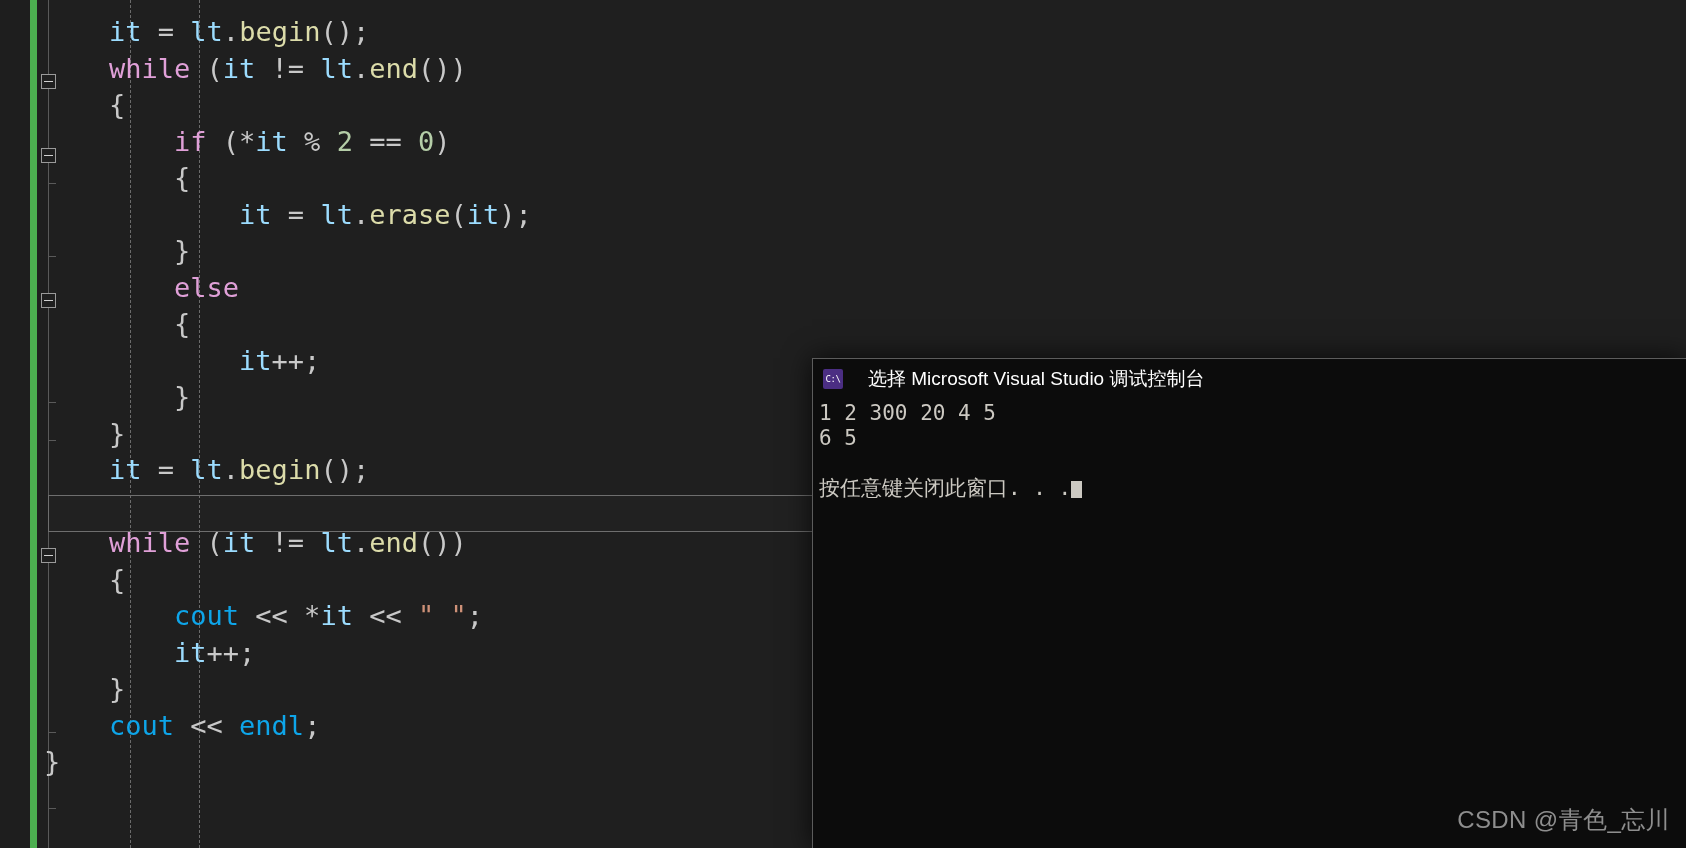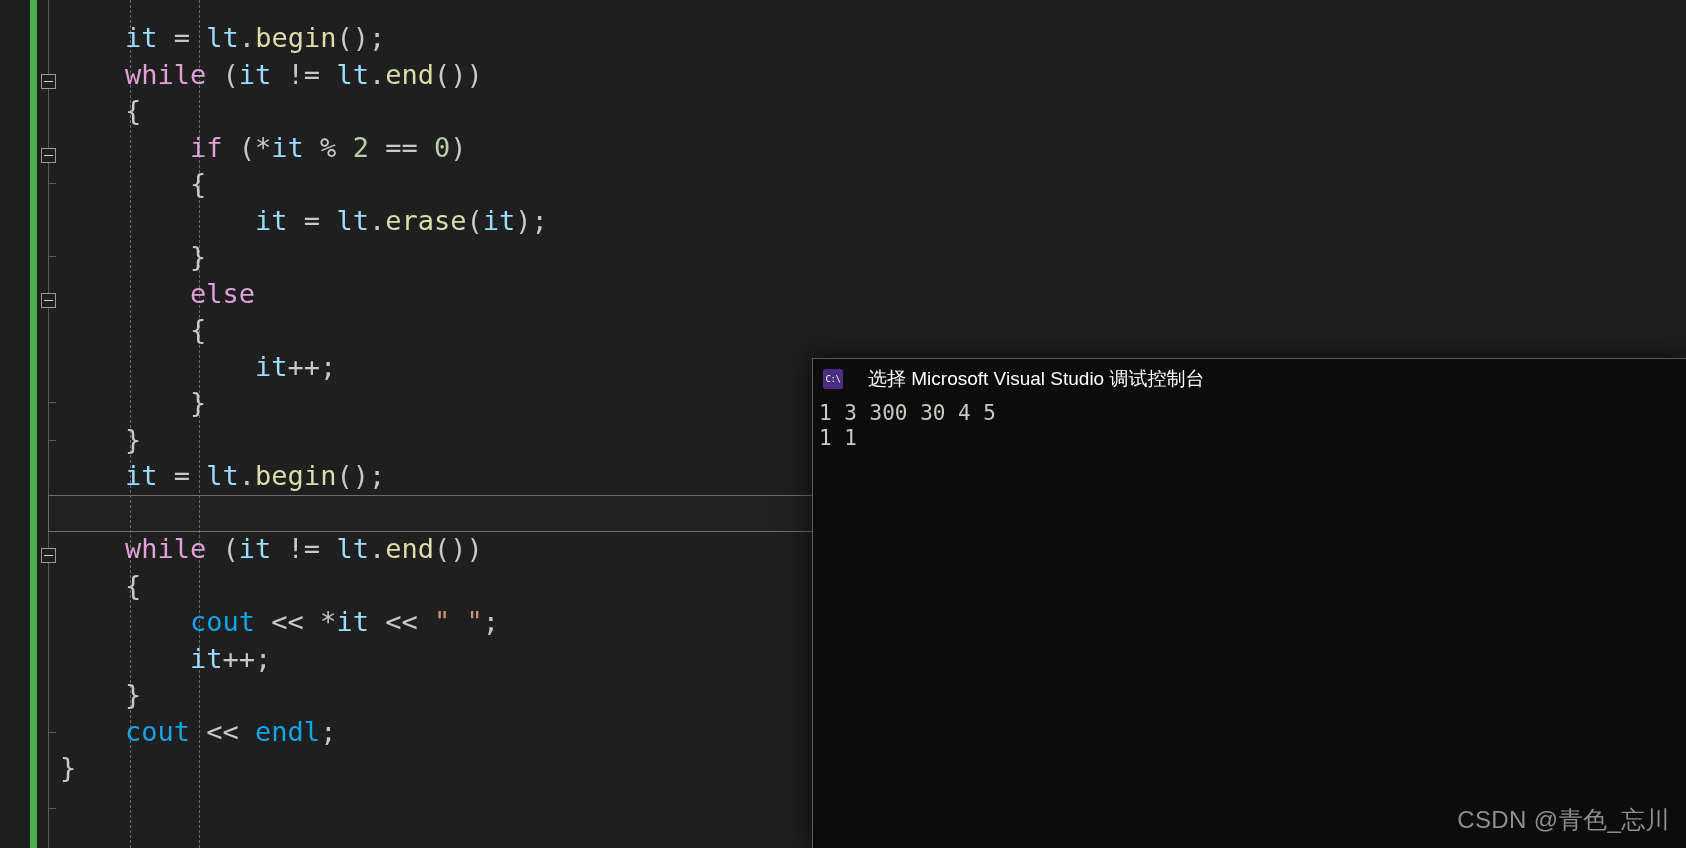--- a/index.html
+++ b/index.html
@@ -80,27 +80,27 @@
   .indent-guide {
     position: absolute;
     top: 0;
     width: 0; height: 848px;
     border-left: 1px dashed #6b6b6b;
   }
 
   
   .code {
     position: absolute;
-    left: 60px; top: 0;
+    left: 44px; top: 0;
     width: 1626px; height: 848px;
     font-family: "DejaVu Sans Mono", monospace;
     font-size: 27px;
     line-height: 36.5px;
     white-space: pre;
-    padding-top: 20px;
+    padding-top: 14px;
   }
   .code .ln { display: block; height: 36.5px; }
 
   
   .t-kw   { color: #e0a0d8; }   
   .t-var  { color: #9cdcfe; }   
   .t-fn   { color: #dcdcaa; }   
   .t-pun  { color: #c8c8c8; }   
   .t-num  { color: #b5cea8; }   
   .t-str  { color: #ce9178; }   
@@ -214,18 +214,18 @@
     <div class="code" id="code-lines"><span class="ln"><span class="t-pun">    </span><span class="t-var">it</span><span class="t-pun"> </span><span class="t-pun">=</span><span class="t-pun"> </span><span class="t-var">lt</span><span class="t-pun">.</span><span class="t-fn">begin</span><span class="t-pun">();</span></span><span class="ln"><span class="t-pun">    </span><span class="t-kw">while</span><span class="t-pun"> (</span><span class="t-var">it</span><span class="t-pun"> != </span><span class="t-var">lt</span><span class="t-pun">.</span><span class="t-fn">end</span><span class="t-pun">())</span></span><span class="ln"><span class="t-pun">    </span><span class="t-pun">{</span></span><span class="ln"><span class="t-pun">        </span><span class="t-kw">if</span><span class="t-pun"> (*</span><span class="t-var">it</span><span class="t-pun"> % </span><span class="t-num">2</span><span class="t-pun"> == </span><span class="t-num">0</span><span class="t-pun">)</span></span><span class="ln"><span class="t-pun">        </span><span class="t-pun">{</span></span><span class="ln"><span class="t-pun">            </span><span class="t-var">it</span><span class="t-pun"> = </span><span class="t-var">lt</span><span class="t-pun">.</span><span class="t-fn">erase</span><span class="t-pun">(</span><span class="t-var">it</span><span class="t-pun">);</span></span><span class="ln"><span class="t-pun">        </span><span class="t-pun">}</span></span><span class="ln"><span class="t-pun">        </span><span class="t-kw">else</span></span><span class="ln"><span class="t-pun">        </span><span class="t-pun">{</span></span><span class="ln"><span class="t-pun">            </span><span class="t-var">it</span><span class="t-pun">++;</span></span><span class="ln"><span class="t-pun">        </span><span class="t-pun">}</span></span><span class="ln"><span class="t-pun">    </span><span class="t-pun">}</span></span><span class="ln"><span class="t-pun">    </span><span class="t-var">it</span><span class="t-pun"> = </span><span class="t-var">lt</span><span class="t-pun">.</span><span class="t-fn">begin</span><span class="t-pun">();</span></span><span class="ln"><span class="t-pun">    </span></span><span class="ln"><span class="t-pun">    </span><span class="t-kw">while</span><span class="t-pun"> (</span><span class="t-var">it</span><span class="t-pun"> != </span><span class="t-var">lt</span><span class="t-pun">.</span><span class="t-fn">end</span><span class="t-pun">())</span></span><span class="ln"><span class="t-pun">    </span><span class="t-pun">{</span></span><span class="ln"><span class="t-pun">        </span><span class="t-id">cout</span><span class="t-pun"> &lt;&lt; </span><span class="t-pun">*</span><span class="t-var">it</span><span class="t-pun"> &lt;&lt; </span><span class="t-str">" "</span><span class="t-pun">;</span></span><span class="ln"><span class="t-pun">        </span><span class="t-var">it</span><span class="t-pun">++;</span></span><span class="ln"><span class="t-pun">    </span><span class="t-pun">}</span></span><span class="ln"><span class="t-pun">    </span><span class="t-id">cout</span><span class="t-pun"> &lt;&lt; </span><span class="t-id">endl</span><span class="t-pun">;</span></span><span class="ln"><span class="t-pun"></span><span class="t-pun">}</span></span></div>
 
     <div class="current-line" id="current-line" style="top: 495px;"></div>
   </div>
 
   <div id="console">
     <div class="console-titlebar">
       <span class="console-appicon">C:\</span>
       <span class="console-title-text">选择 Microsoft Visual Studio 调试控制台</span>
     </div>
-    <div class="console-body" id="console-body"><span class="cl">1 3 300 30 4 5</span><span class="cl">1 1</span><span class="cl"></span></div>
+    <div class="console-body" id="console-body"><span class="cl">1 2 300 20 4 5</span><span class="cl">6 5</span><span class="cl"></span><span class="cl">按任意键关闭此窗口. . .<span class="cursor-block"></span></span></div>
   </div>
 
   <div class="watermark">CSDN @青色_忘川</div>
 
 </div>
 
 </body></html>

